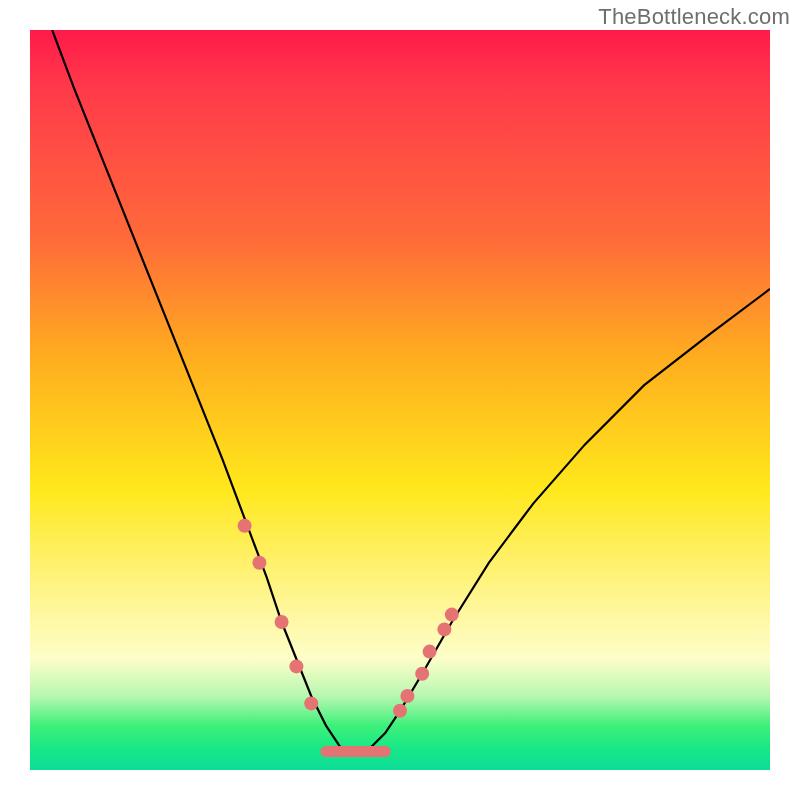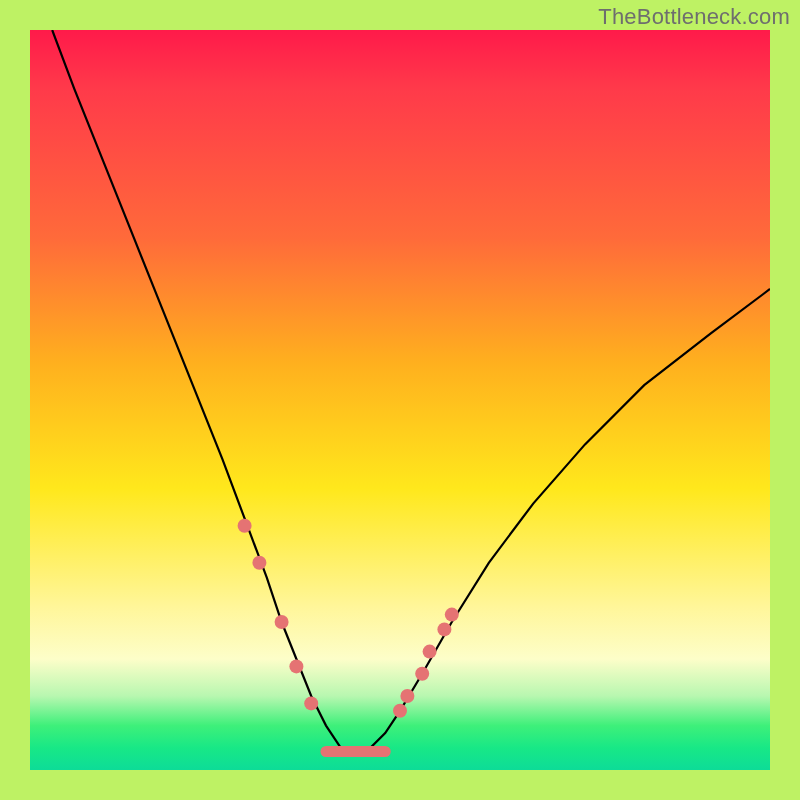--- a/index.html
+++ b/index.html
@@ -10,21 +10,21 @@
     background: #000;
     font-family: Arial, Helvetica, sans-serif;
     overflow: hidden;
   }
   .frame {
     position: absolute;
     left: 0;
     top: 0;
     width: 800px;
     height: 800px;
-    background: #bef264;
+    background: #ffffff;
   }
   .plot {
     position: absolute;
     left: 30px;
     top: 30px;
     width: 740px;
     height: 740px;
     
     background: linear-gradient(to bottom,
       #ff1a4a 0%,

